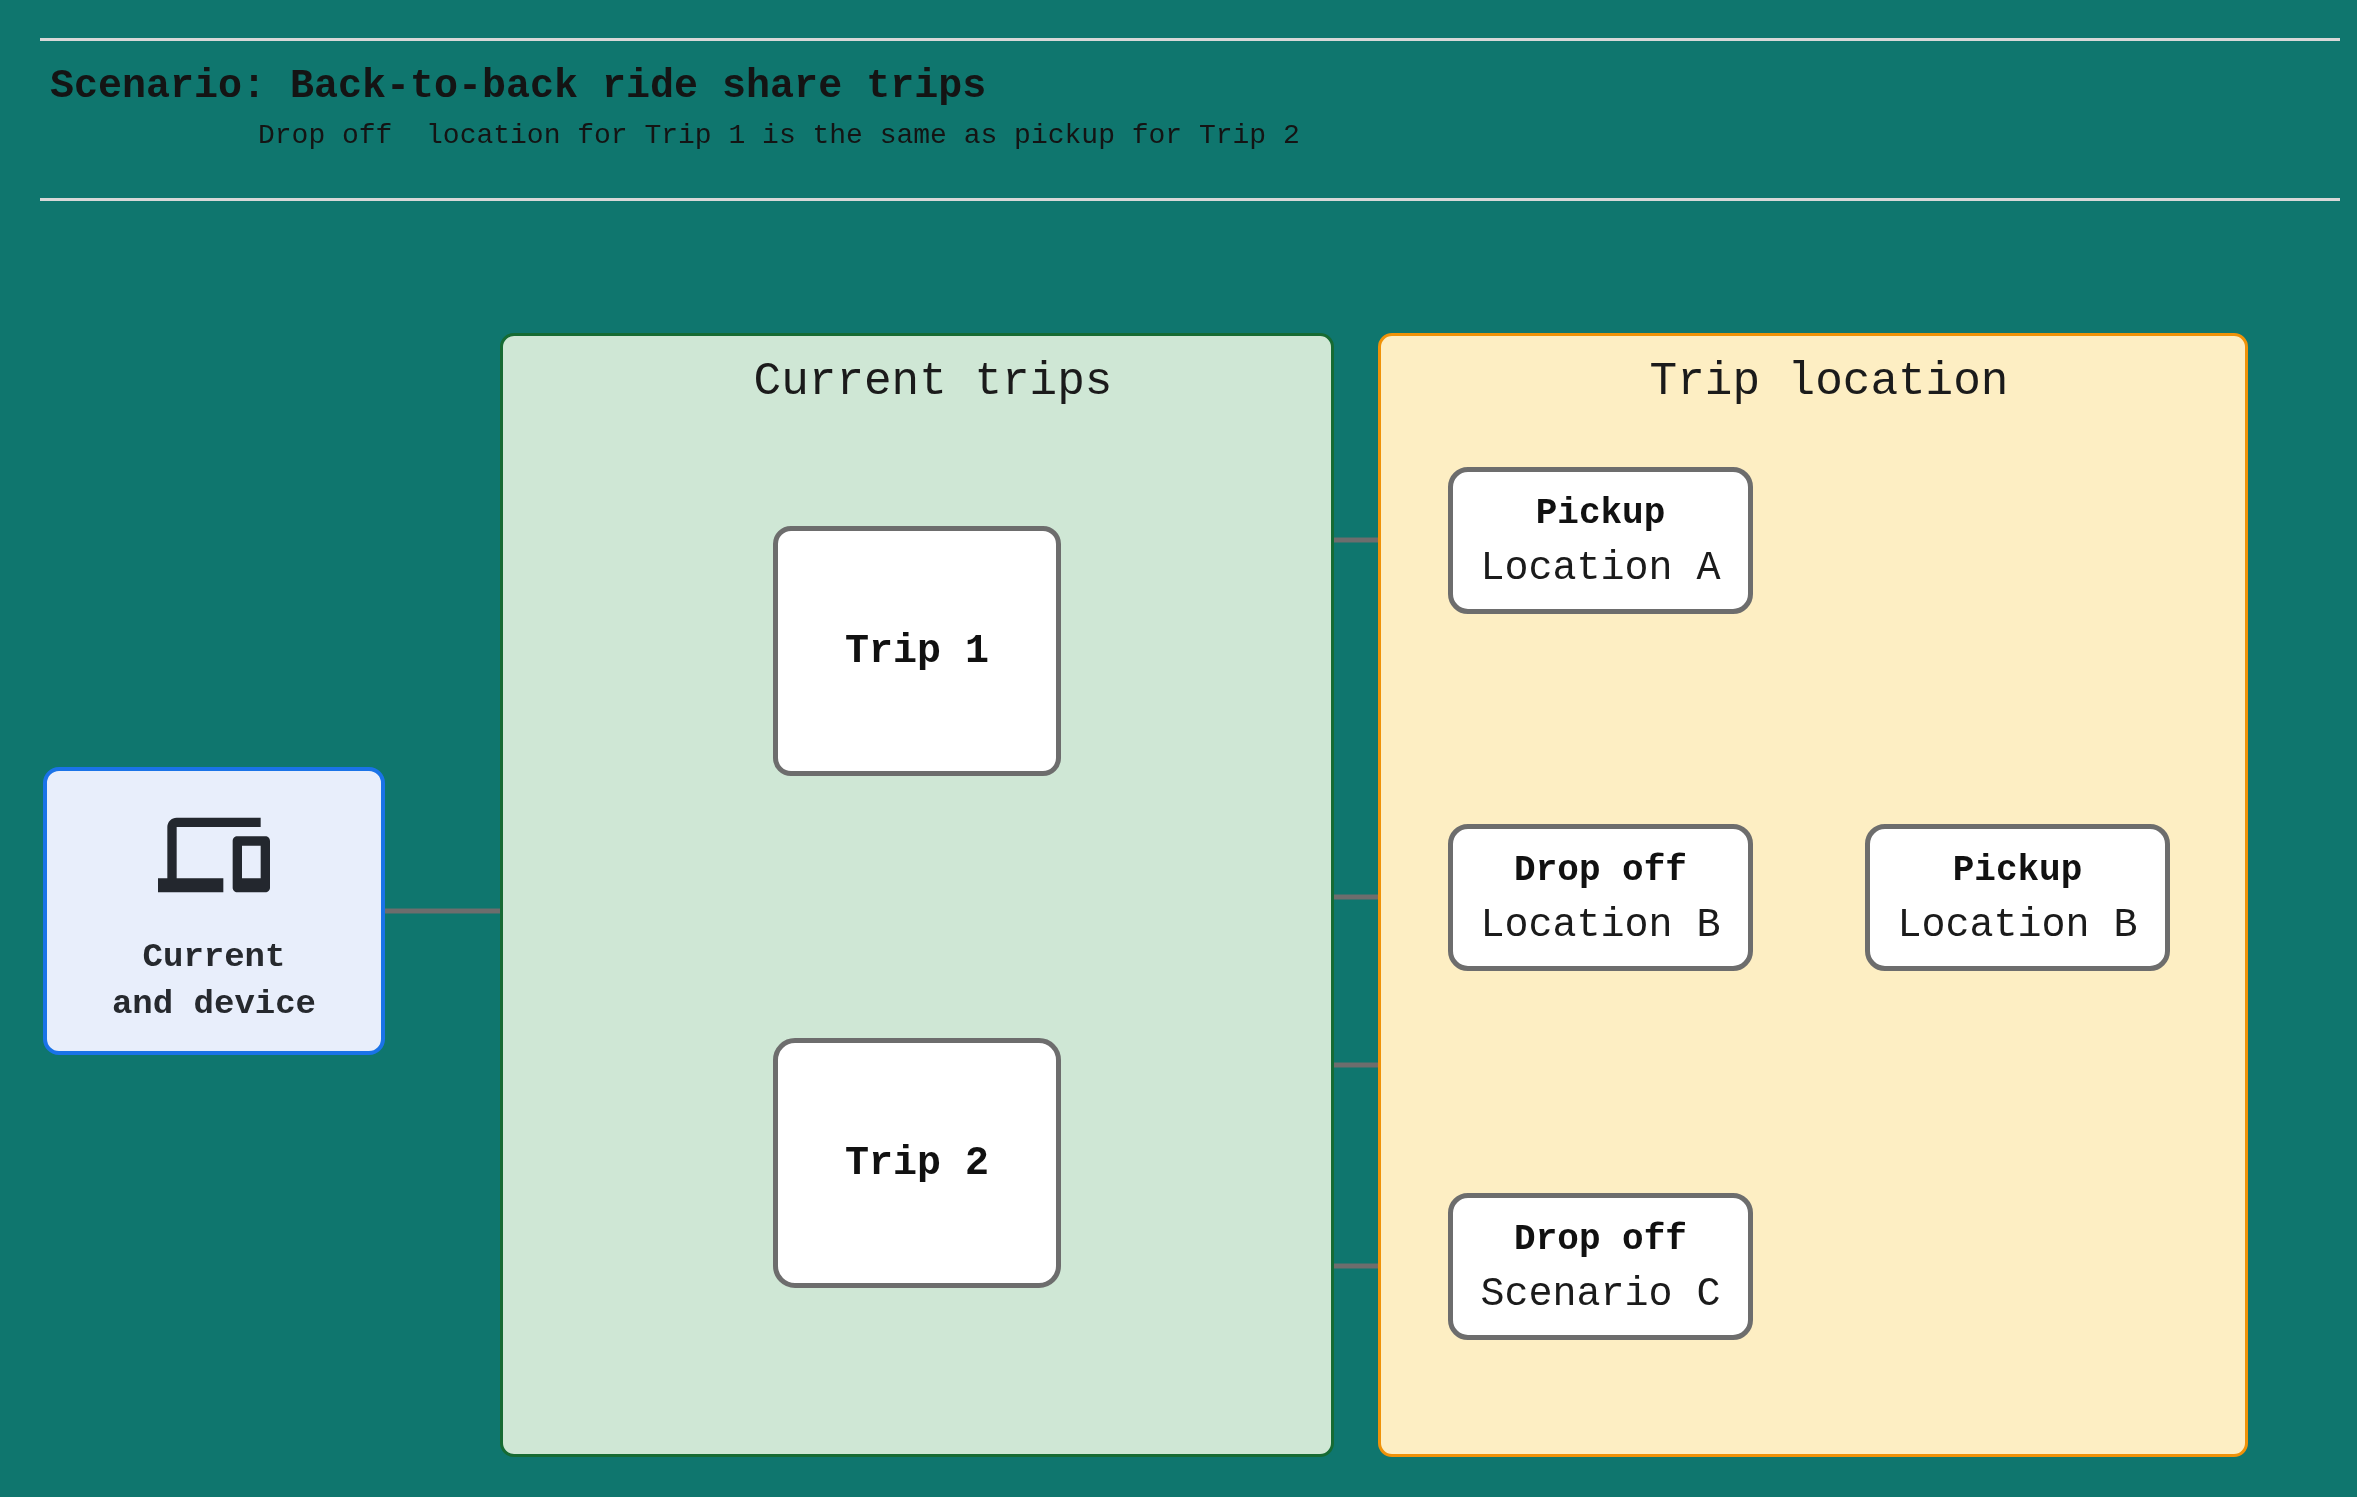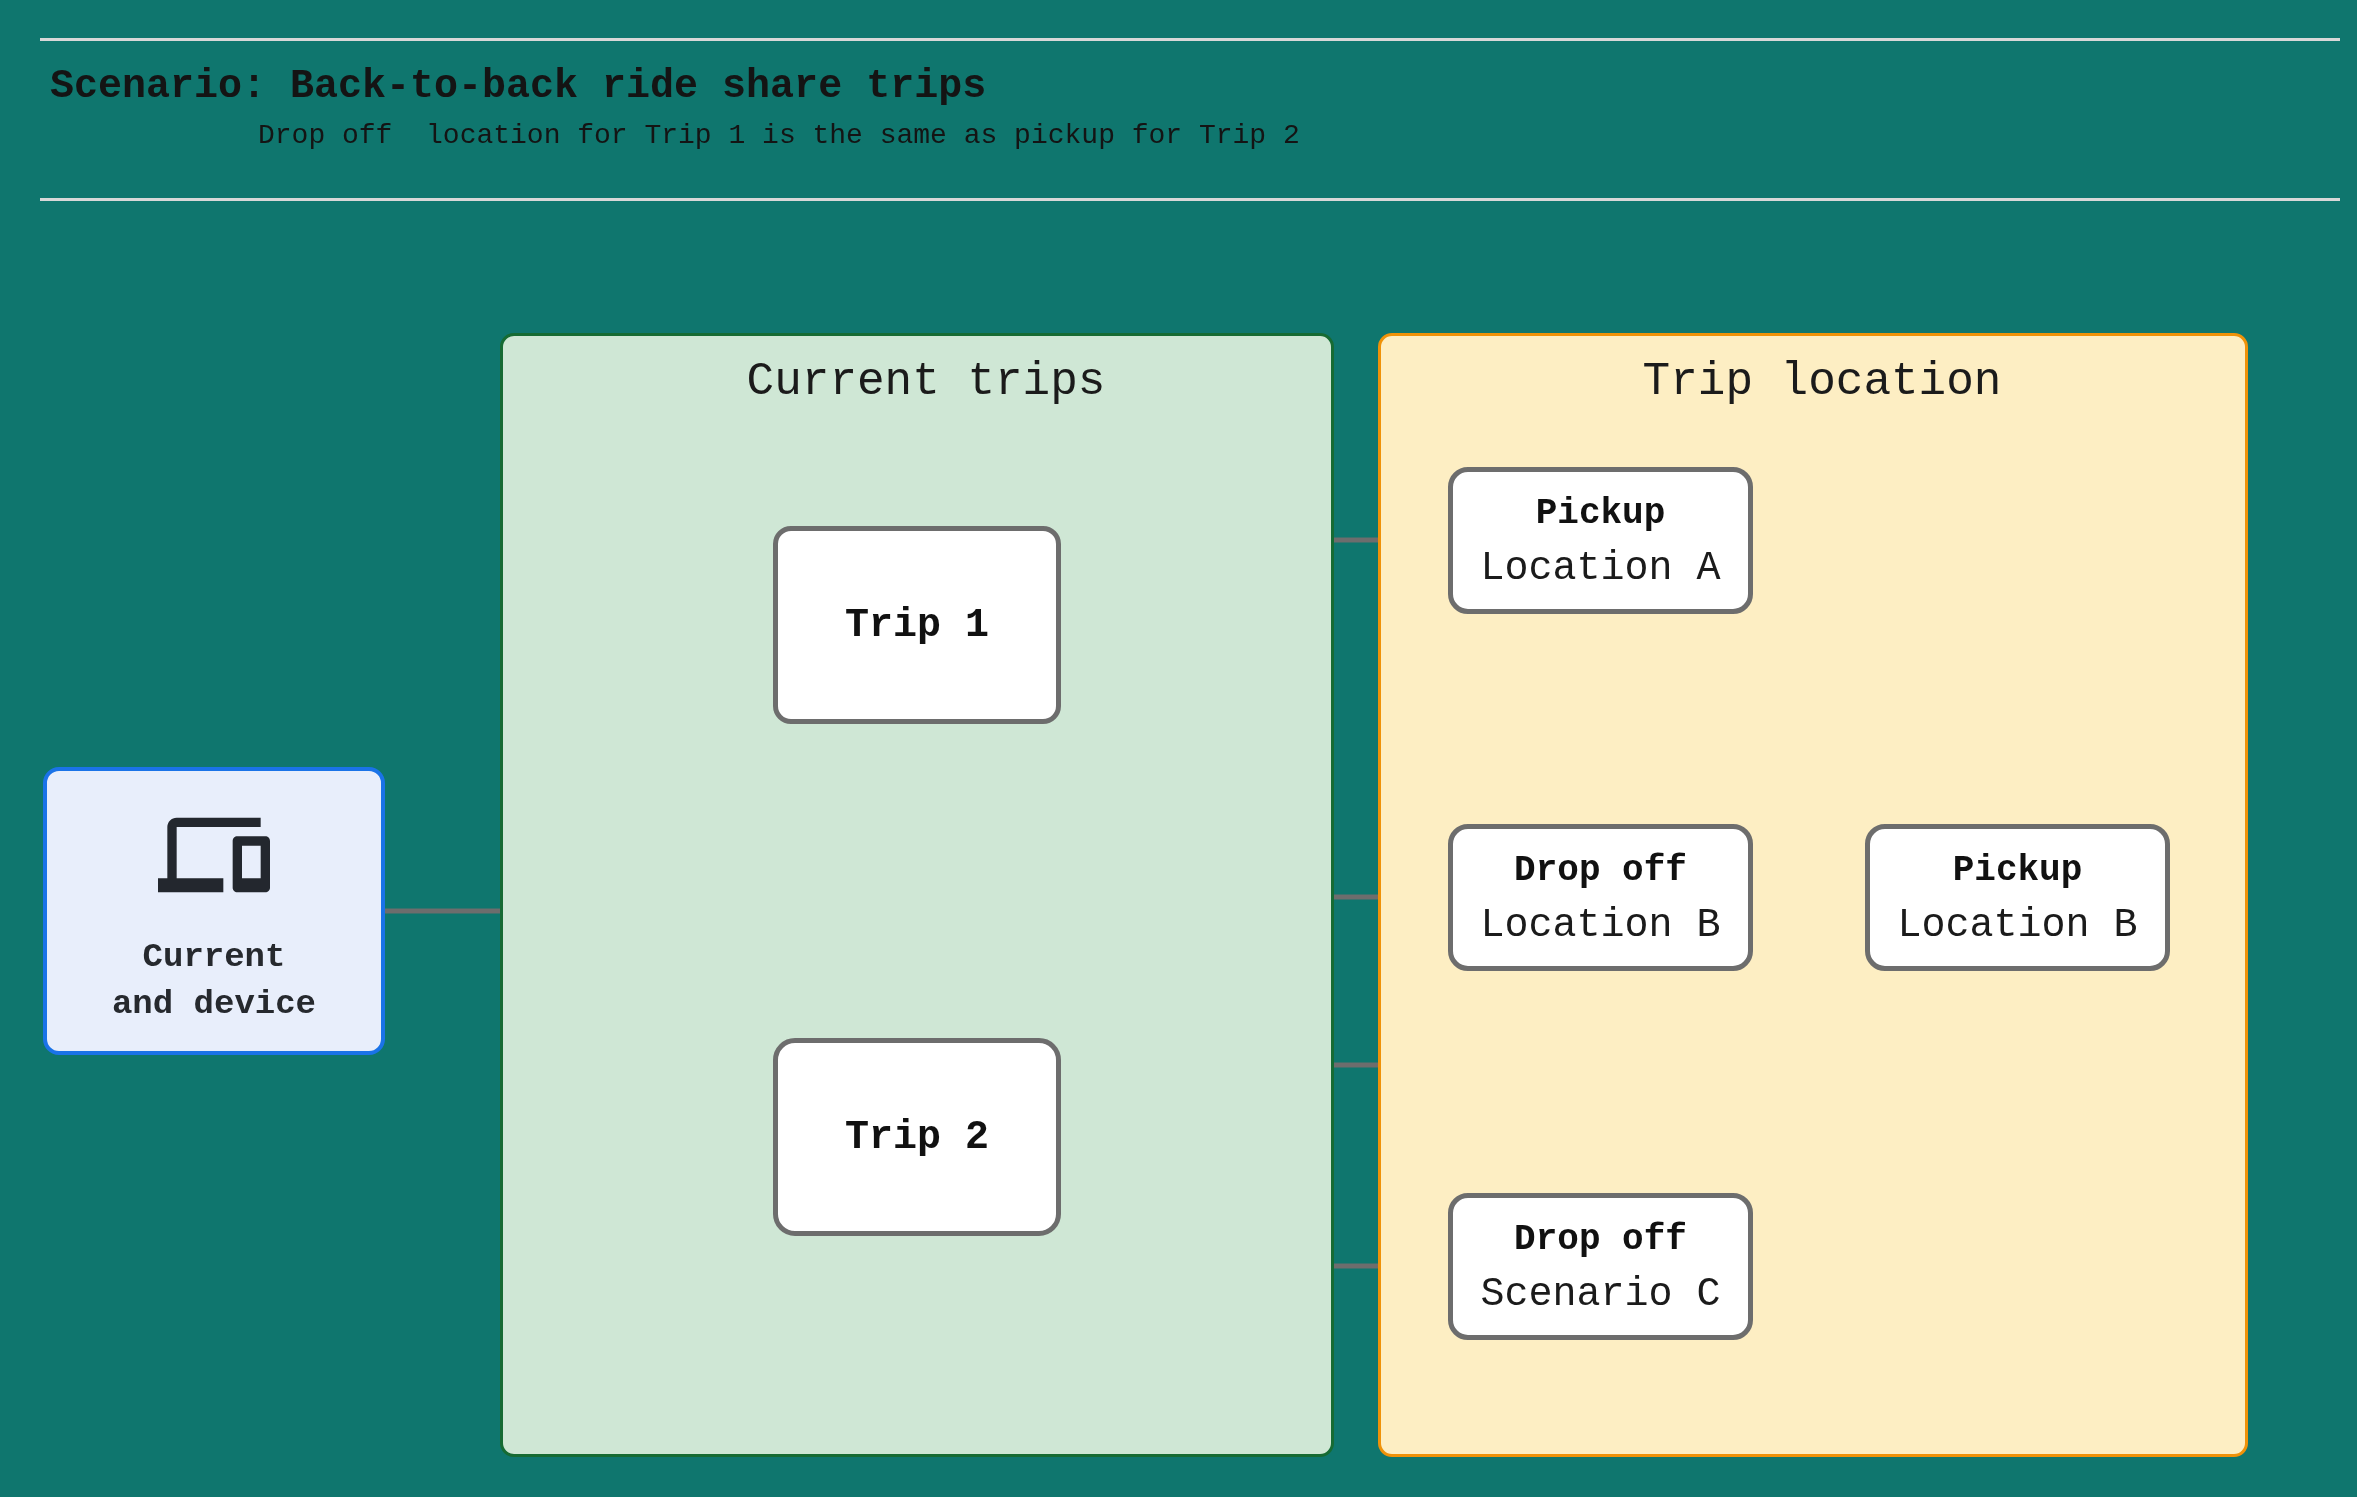--- a/index.html
+++ b/index.html
@@ -70,21 +70,21 @@
   }
   #panel-trip-waypoints {
     left: 1378px;
     width: 870px;
     background: #fdeec3;
     border-color: #ef9209;
   }
   .panel-title {
     position: absolute;
     top: 20px;
-    left: 9px;
+    left: 16px;
     width: 100%;
     text-align: center;
     font-size: 46px;
     font-weight: 400;
     color: #1b1b1b;
   }
 
   
   .node {
     position: absolute;
@@ -94,21 +94,21 @@
     box-sizing: border-box;
     display: flex;
     flex-direction: column;
     align-items: center;
     justify-content: center;
     text-align: center;
   }
   .trip-node {
     left: 773px;
     width: 288px;
-    height: 198px;
+    height: 250px;
   }
   #node-trip-1 { top: 526px; }
   #node-trip-2 { top: 1038px; border-radius: 22px; }
   .trip-label {
     font-size: 40px;
     font-weight: 600;
     color: #111111;
   }
 
   .waypoint-node {

